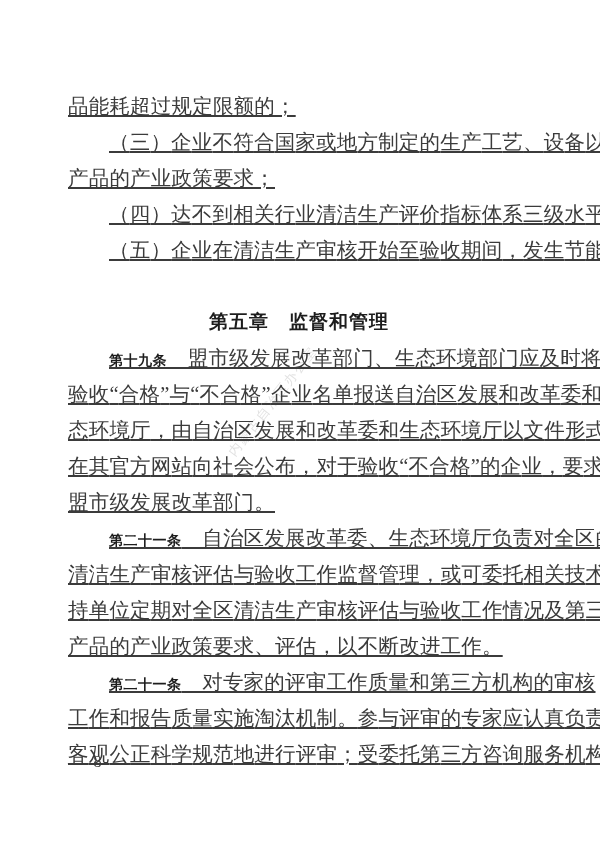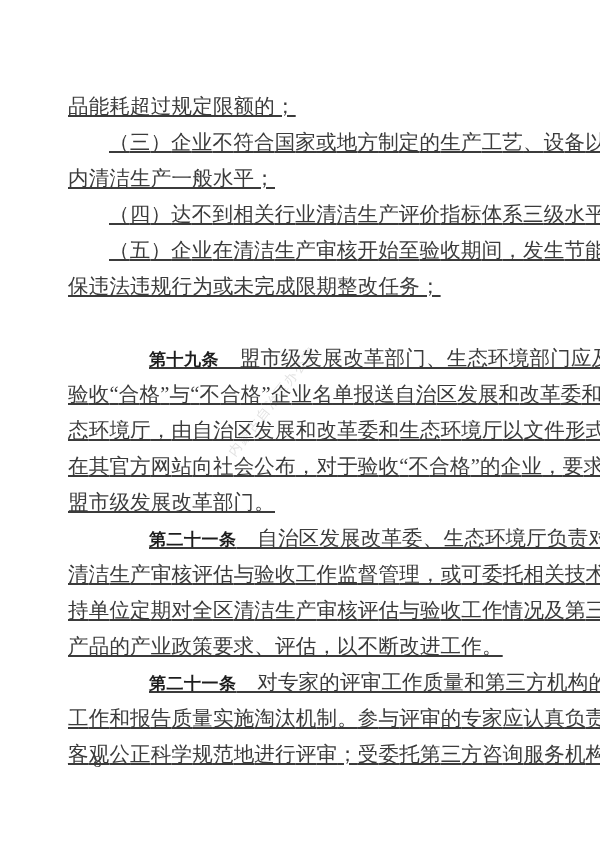--- a/index.html
+++ b/index.html
@@ -81,23 +81,22 @@
     color: #1d1d1d;
     font-family: "Liberation Sans", "DejaVu Sans", sans-serif;
     letter-spacing: 1px;
   }
 
   
   .art {
     font-family: "Liberation Sans", "DejaVu Sans", sans-serif;
     font-weight: bold;
     color: #1d1d1d;
-    font-size: 17px;
+    font-size: 14px;
     letter-spacing: .5px;
-    margin-left: 40px;
   }
 
   .blank { height: 36px; }
 
   
   #folio {
     position: absolute;
     left: 68px;
     top: 752px;
     font-size: 17px;
@@ -135,21 +134,21 @@
         <span>的</span>
         <span>生</span>
         <span>产</span>
         <span>工</span>
         <span>艺</span>
         <span>、</span>
         <span>设</span>
         <span>备</span>
         <span>以</span>
       </div>
-      <div class="line">内清洁生产一般水平；</div>
+      <div class="line">产品的产业政策要求；</div>
       <div class="line just indent">
         <span>（</span>
         <span>四</span>
         <span>）</span>
         <span>达</span>
         <span>不</span>
         <span>到</span>
         <span>相</span>
         <span>关</span>
         <span>行</span>
@@ -188,22 +187,22 @@
         <span>验</span>
         <span>收</span>
         <span>期</span>
         <span>间</span>
         <span>，</span>
         <span>发</span>
         <span>生</span>
         <span>节</span>
         <span>能</span>
       </div>
-      <div class="line">保违法违规行为或未完成限期整改任务；</div>
       <div class="blank"></div>
+      <div class="chapter">第五章　监督和管理</div>
       <div class="line" style="padding-left: 41px;"><span class="art">第十九条</span><span>　盟市级发展改革部门、生态环境部门应及时将</span></div>
       <div class="line just">
         <span>验</span>
         <span>收</span>
         <span>“</span>
         <span>合</span>
         <span>格</span>
         <span>”</span>
         <span>与</span>
         <span>“</span>

